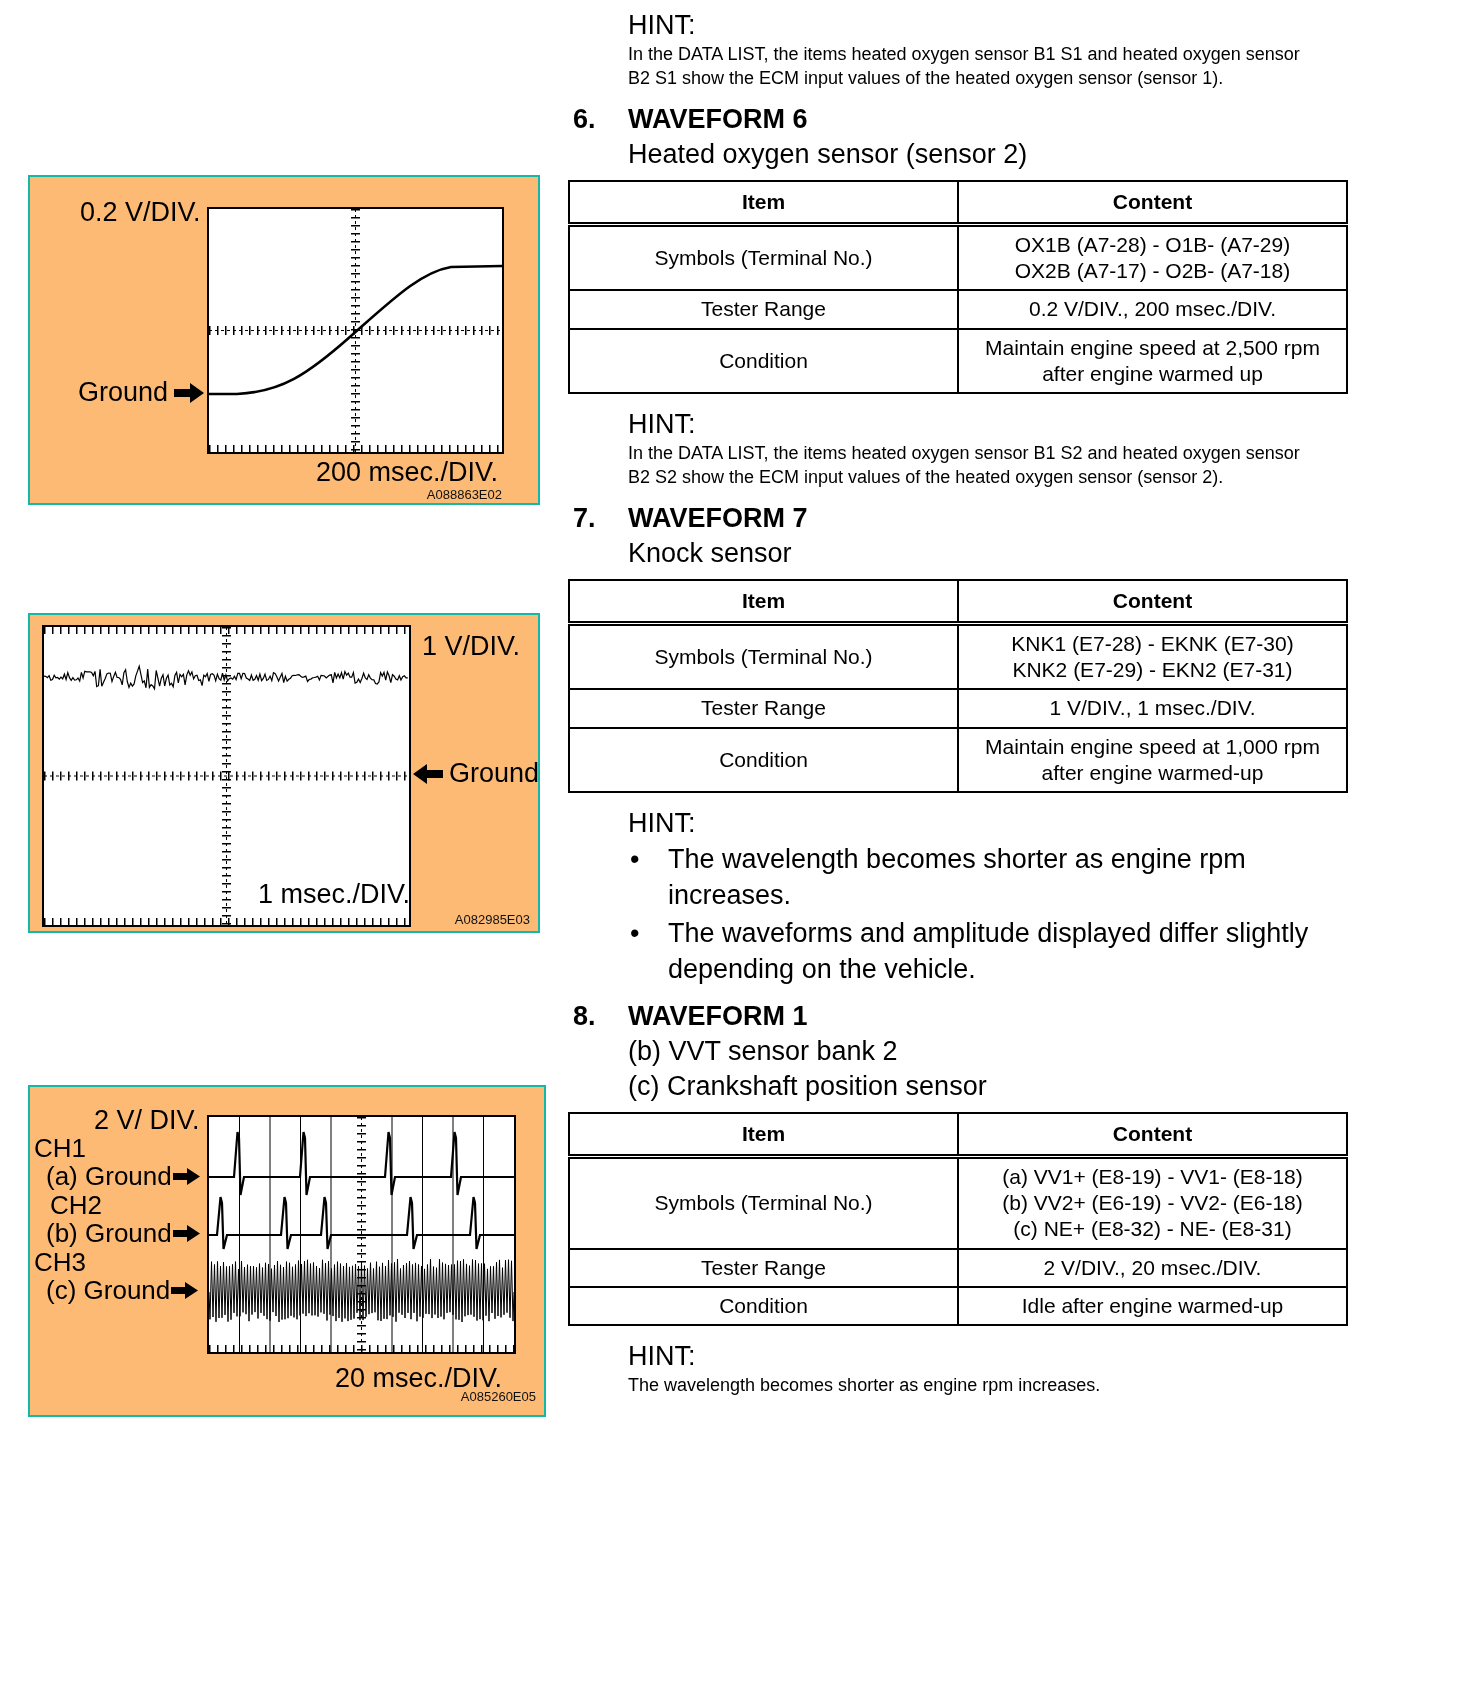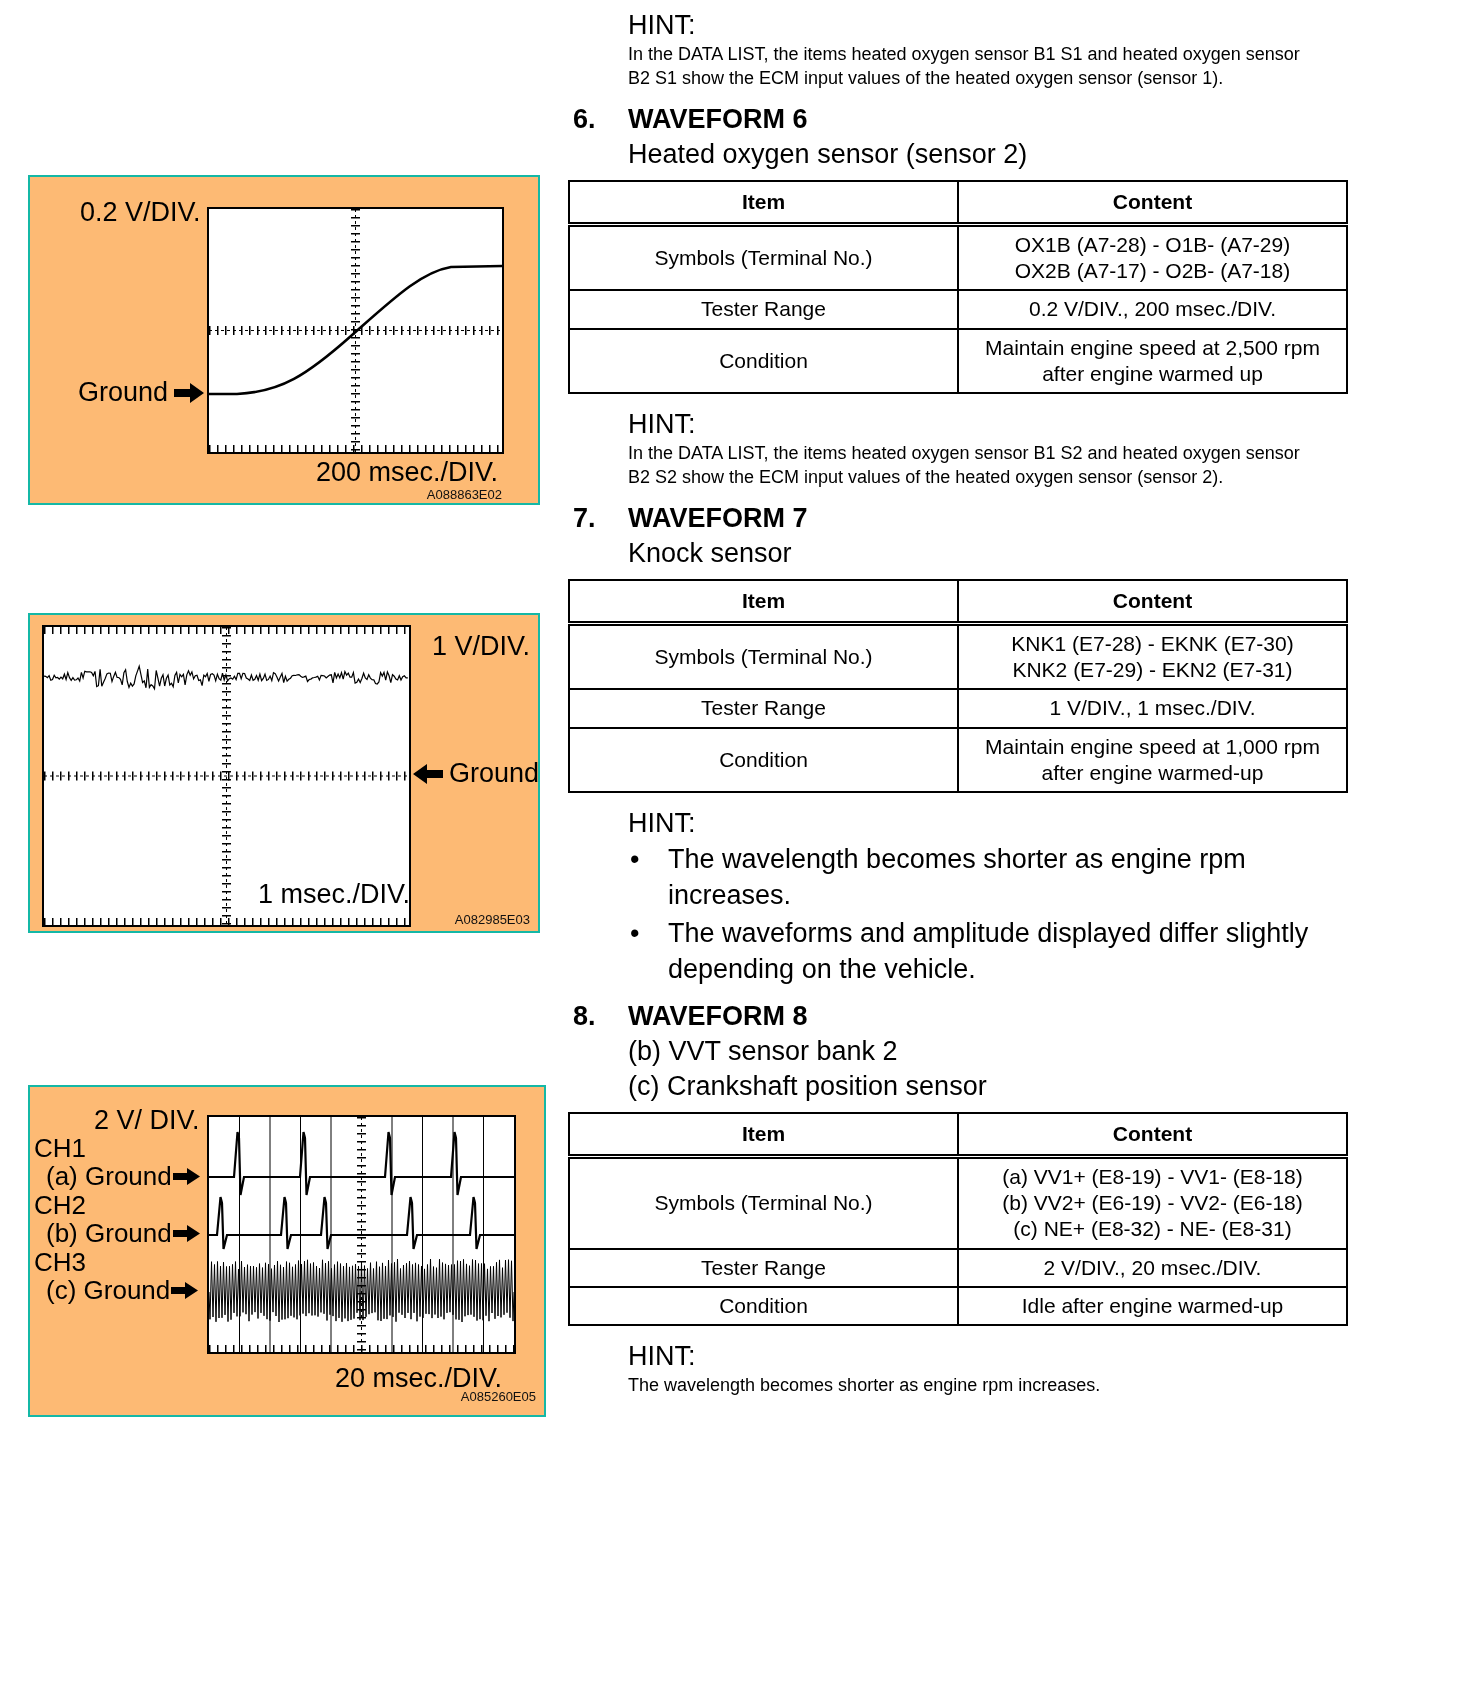--- a/index.html
+++ b/index.html
@@ -83,21 +83,21 @@
       <line class="edge-ticks" x1="0" y1="3" x2="365" y2="3"></line>
       <line class="ruler-ticks" x1="182.5" y1="0" x2="182.5" y2="298"></line>
       <line class="ruler-thin" x1="182.5" y1="0" x2="182.5" y2="298"></line>
       <line class="ruler-ticks" x1="0" y1="149" x2="365" y2="149"></line>
       <line class="ruler-thin" x1="0" y1="149" x2="365" y2="149"></line>
       <line class="edge-ticks" x1="0" y1="295" x2="365" y2="295"></line>
       <polyline id="fig2-noise" class="trace" stroke-width="1.2" points="0.0,49.1 1.7,49.3 3.4,50.7 5.1,48.7 6.8,53.2 8.5,52.5 10.2,48.2 11.9,50.9 13.6,50.5 15.3,52.2 17.0,50.1 18.7,51.8 20.4,47.2 22.1,52.5 23.8,45.6 25.5,50.7 27.2,53.3 28.9,50.6 30.6,53.1 32.3,52.8 34.0,51.0 35.7,54.0 37.4,45.3 39.1,51.0 40.8,44.2 42.5,44.9 44.2,44.8 45.9,44.8 47.6,45.5 49.3,48.8 51.0,44.4 52.7,59.5 54.4,58.7 56.1,42.4 57.8,59.3 59.5,55.2 61.2,51.5 62.9,46.9 64.6,46.0 66.3,46.2 68.0,54.5 69.7,49.4 71.4,45.2 73.1,50.4 74.8,50.5 76.5,52.3 78.2,57.9 79.9,45.6 81.6,42.7 83.3,54.5 85.0,60.4 86.7,56.1 88.4,59.1 90.1,56.9 91.8,48.9 93.5,44.1 95.2,39.2 96.9,47.3 98.6,55.5 100.3,53.9 102.0,60.8 103.7,42.1 105.4,60.4 107.1,57.7 108.8,59.0 110.5,61.9 112.2,43.5 113.9,51.1 115.6,59.2 117.3,51.3 119.0,47.8 120.7,59.0 122.4,51.3 124.1,48.1 125.8,58.0 127.5,56.3 129.2,59.8 130.9,48.4 132.6,45.4 134.3,56.0 136.0,47.4 137.7,49.8 139.4,47.3 141.1,57.9 142.8,47.8 144.5,43.8 146.2,48.2 147.9,44.9 149.6,51.9 151.3,48.8 153.0,48.2 154.7,53.5 156.4,52.9 158.1,58.7 159.8,48.1 161.5,49.7 163.2,46.4 164.9,54.4 166.6,47.4 168.3,46.7 170.0,48.1 171.7,53.8 173.4,47.2 175.1,51.6 176.8,53.1 178.5,46.2 180.2,53.0 181.9,47.8 183.6,54.0 185.3,51.7 187.0,51.0 188.7,52.2 190.4,49.2 192.1,52.6 193.8,46.3 195.5,46.3 197.2,51.7 198.9,46.3 200.6,46.5 202.3,51.0 204.0,52.1 205.7,53.4 207.4,48.0 209.1,53.3 210.8,52.3 212.5,48.5 214.2,53.3 215.9,47.0 217.6,53.7 219.3,51.4 221.0,47.2 222.7,53.4 224.4,52.4 226.1,49.1 227.8,53.6 229.5,45.7 231.2,46.6 232.9,49.9 234.6,54.0 236.3,50.1 238.0,46.4 239.7,55.6 241.4,49.3 243.1,54.2 244.8,52.3 246.5,51.2 248.2,48.7 249.9,48.3 251.6,48.5 253.3,47.8 255.0,47.6 256.7,49.2 258.4,50.4 260.1,49.9 261.8,49.1 263.5,54.5 265.2,52.5 266.9,52.1 268.6,50.8 270.3,50.5 272.0,50.1 273.7,49.3 275.4,52.9 277.1,48.4 278.8,48.6 280.5,49.0 282.2,51.0 283.9,49.5 285.6,48.1 287.3,47.8 289.0,55.8 290.7,45.3 292.4,50.9 294.1,47.0 295.8,50.9 297.5,45.6 299.2,52.2 300.9,44.6 302.6,48.1 304.3,46.2 306.0,50.2 307.7,50.1 309.4,45.6 311.1,56.1 312.8,55.2 314.5,52.1 316.2,55.5 317.9,51.5 319.6,46.2 321.3,51.0 323.0,52.4 324.7,47.7 326.4,51.1 328.1,52.6 329.8,52.8 331.5,56.6 333.2,57.0 334.9,55.0 336.6,45.6 338.3,49.1 340.0,45.4 341.7,53.2 343.4,45.0 345.1,48.8 346.8,55.6 348.5,47.7 350.2,49.2 351.9,52.1 353.6,53.0 355.3,48.7 357.0,53.0 358.7,49.8 360.4,48.8 362.1,50.9 363.8,50.9"></polyline>
     </svg>
   </div>
 
-  <div class="fig-label" style="left:392px; top:16px;margin-left:10px;">1 V/DIV.</div>
+  <div class="fig-label" style="left:392px; top:16px;">1 V/DIV.</div>
 
   <div class="ground-row" style="left:383px; top:143px;">
     <svg class="arrow-icon" width="30" height="20" viewBox="0 0 30 20">
       <path d="M30,6 h-16 v-6 l-14,10 14,10 v-6 h16 z" fill="#000"></path>
     </svg>
     <span>Ground</span>
   </div>
 
   <div class="fig-label" style="left:228px; top:264px;">1 msec./DIV.</div>
   <div class="fig-code" style="right:8px; bottom:4px;">A082985E03</div>
@@ -107,21 +107,21 @@
   <div class="fig-label" style="left:64px; top:18px;">2 V/ DIV.</div>
 
   <div class="fig-label-sm" style="left:4px; top:46px;">CH1</div>
   <div class="ground-row-sm" style="left:16px; top:74px;">
     <span>(a) Ground</span>
     <svg class="arrow-icon" width="27" height="17" viewBox="0 0 27 17">
       <path d="M0,5 h14 v-5 l13,8.5 -13,8.5 v-5 H0 z" fill="#000"></path>
     </svg>
   </div>
 
-  <div class="fig-label-sm" style="left:4px; top:103px;">CH2</div>
+  <div class="fig-label-sm" style="left:20px; top:103px;">CH2</div>
   <div class="ground-row-sm" style="left:16px; top:131px;">
     <span>(b) Ground</span>
     <svg class="arrow-icon" width="27" height="17" viewBox="0 0 27 17">
       <path d="M0,5 h14 v-5 l13,8.5 -13,8.5 v-5 H0 z" fill="#000"></path>
     </svg>
   </div>
 
   <div class="fig-label-sm" style="left:4px; top:160px;">CH3</div>
   <div class="ground-row-sm" style="left:16px; top:188px;">
     <span>(c) Ground</span>
@@ -230,21 +230,21 @@
       <span class="btext">The wavelength becomes shorter as engine rpm increases.</span>
     </div>
     <div class="bullet-row">
       <span class="marker">•</span>
       <span class="btext">The waveforms and amplitude displayed differ slightly depending on the vehicle.</span>
     </div>
   </div>
 
   <div class="heading">
     <span class="num">8.</span>
-    <span>WAVEFORM 8</span>
+    <span>WAVEFORM 1</span>
   </div>
   <div class="subtitle">(b) VVT sensor bank 2</div>
   <div class="subtitle">(c) Crankshaft position sensor</div>
 
   <table class="spec-table">
     <thead>
       <tr>
         <th>Item</th>
         <th>Content</th>
       </tr>

